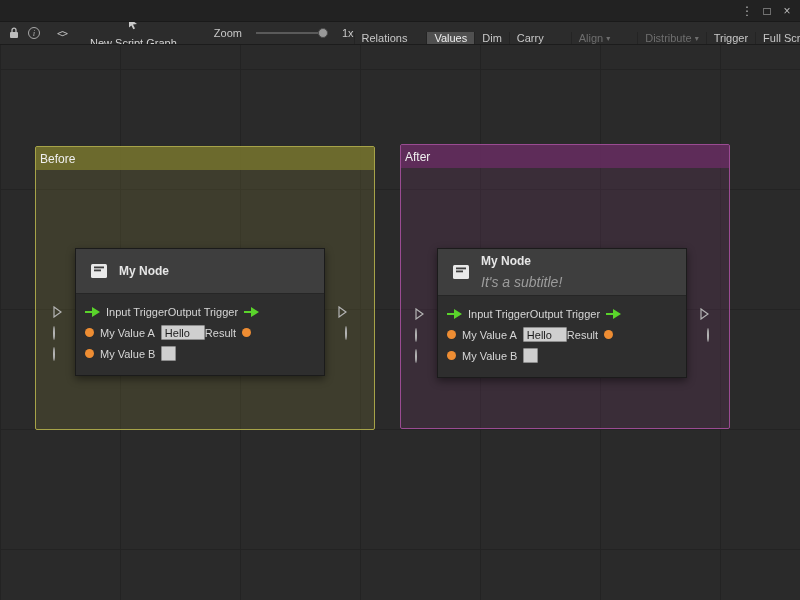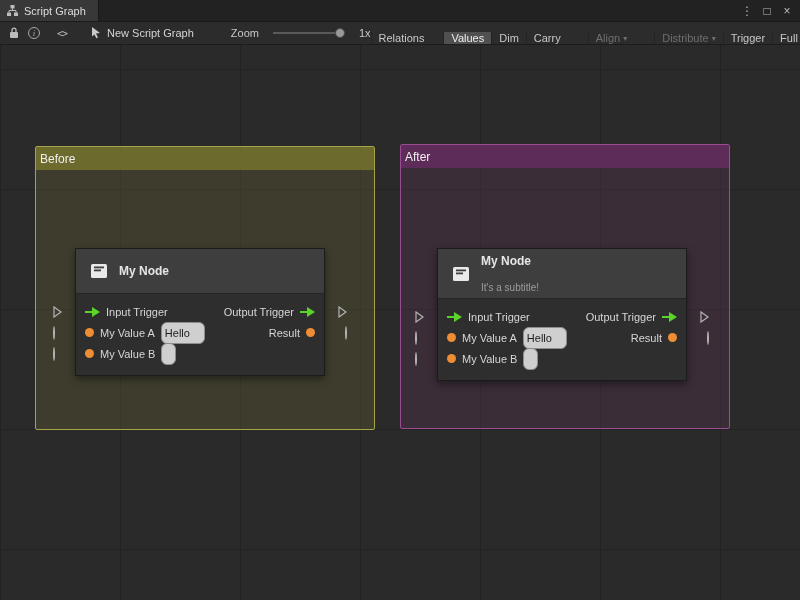--- a/index.html
+++ b/index.html
@@ -38,21 +38,21 @@
     height:18px; min-width:20px; display:flex; align-items:center; justify-content:center;
     padding:0 3px; cursor:pointer; color:#bdbdbd;
   }
   .tb-sep { width:1px; height:14px; background:#1f1f1f; margin:0 4px; }
   .info-circle {
     width:12px; height:12px; border:1px solid #a8a8a8; border-radius:50%;
     display:flex; align-items:center; justify-content:center;
     font-size:9px; font-style:italic; font-family:"Liberation Serif", serif; color:#a8a8a8;
   }
   .code-glyph { font-family:"DejaVu Sans Mono", monospace; font-size:10px; letter-spacing:-1px; }
-  .graph-name { display:flex; align-items:center; gap:5px; margin:0 10px 0 18px; color:#d4d4d4; }
+  .graph-name { display:flex; align-items:center; gap:5px; margin:0 10px 0 18px; color:#d4d4d4;flex-direction:column; }
   .zoom-wrap { display:flex; align-items:center; gap:14px; margin-left:27px; }
   .slider { position:relative; width:72px; height:12px; cursor:pointer; }
   .slider-track { position:absolute; left:0; right:0; top:5px; height:2px; background:#5a5a5a; }
   .slider-handle {
     position:absolute; right:0; top:1px; width:10px; height:10px; border-radius:50%;
     background:#999999; border:1px solid #4a4a4a; cursor:pointer;
   }
   .tb-buttons { margin-left:auto; display:flex; align-items:flex-end; height:100%; }
   .tb-btn {
     display:flex; align-items:center; padding:0 7px; cursor:pointer; color:#c8c8c8;
@@ -85,56 +85,45 @@
   .node {
     position:absolute; width:250px; background:#2e2e2e; border:1px solid #1b1b1b;
     box-shadow:0 3px 8px rgba(0,0,0,0.45); cursor:move;
   }
   .node-header {
     min-height:45px; background:#3e3e3e; border-bottom:1px solid #262626;
     display:flex; align-items:center; gap:9px; padding:5px 12px;
   }
   .node-icon svg { display:block; }
   .node-title { font-size:12px; color:#e6e6e6;font-weight:bold; }
-  .node-subtitle { font-size:10px; color:#9c9c9c; margin-top:14px; }
+  .node-subtitle { font-size:14px; color:#9c9c9c; margin-top:6px;font-style:italic; }
   .node-subtitle:empty { display:none; }
   .node-body { padding:7px 0 11px; }
-  .port-row { position:relative; height:21px; display:flex; align-items:center; justify-content:space-between; padding:0 9px; }
+  .port-row { position:relative; height:21px; display:flex; align-items:center; padding:0 9px; }
   .port-side { display:flex; align-items:center; gap:6px; }
   .port-label { color:#d6d6d6; font-size:11px; white-space:nowrap; }
   .dot { width:9px; height:9px; border-radius:50%; background:#ee8d33; flex:0 0 auto; cursor:pointer; }
   .arrow svg { display:block; }
   .field {
-    height:22px; background:#cfcfcf; border:1px solid #8d8d8d; color:#1d1d1d;
-    font-size:11px; font-family:"Liberation Sans", sans-serif; padding:0 3px; border-radius:6px;
+    height:15px; background:#cfcfcf; border:1px solid #8d8d8d; color:#1d1d1d;
+    font-size:11px; font-family:"Liberation Sans", sans-serif; padding:0 3px; border-radius:1px;
   }
   .field-a { width:44px; }
   .field-b { width:15px; }
   .ext { position:absolute; top:50%; transform:translateY(-50%); cursor:pointer; line-height:0; }
   .ext-left { left:-23px; }
   .ext-right { right:-23px; }
   .ext-circle { width:8px; height:8px; border:1px solid #b4b4b4; border-radius:50%; background:transparent; }
 </style>
 </head>
 <body>
 
 <div class="window">
 
   <div class="tabbar">
-    <div class="tab">
-      <span class="tab-icon">
-        <svg width="13" height="13" viewBox="0 0 13 13">
-          <rect x="4.5" y="1" width="4" height="3.5" fill="#bdbdbd"></rect>
-          <rect x="1" y="8.5" width="4" height="3.5" fill="#bdbdbd"></rect>
-          <rect x="8" y="8.5" width="4" height="3.5" fill="#bdbdbd"></rect>
-          <path d="M6.5 4.5 v2 M3 8.5 v-2 h7 v2" stroke="#bdbdbd" fill="none"></path>
-        </svg>
-      </span>
-      <span class="tab-title">Script Graph</span>
-    </div>
     <div class="win-controls">
       <span class="win-btn">⋮</span>
       <span class="win-btn">□</span>
       <span class="win-btn">×</span>
     </div>
   </div>
 
   <div class="toolbar">
     <span class="tb-icon-btn">
       <svg width="10" height="12" viewBox="0 0 10 12">

